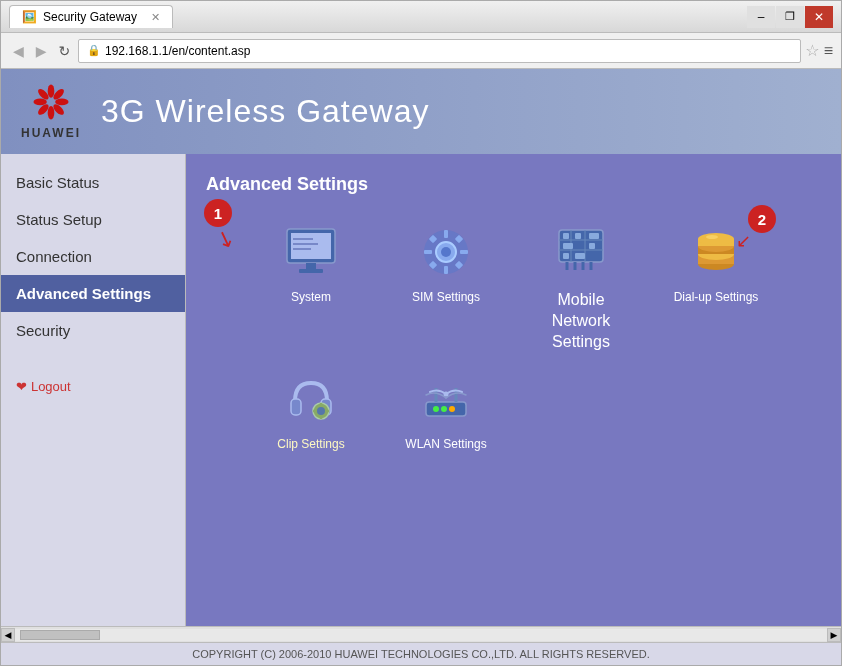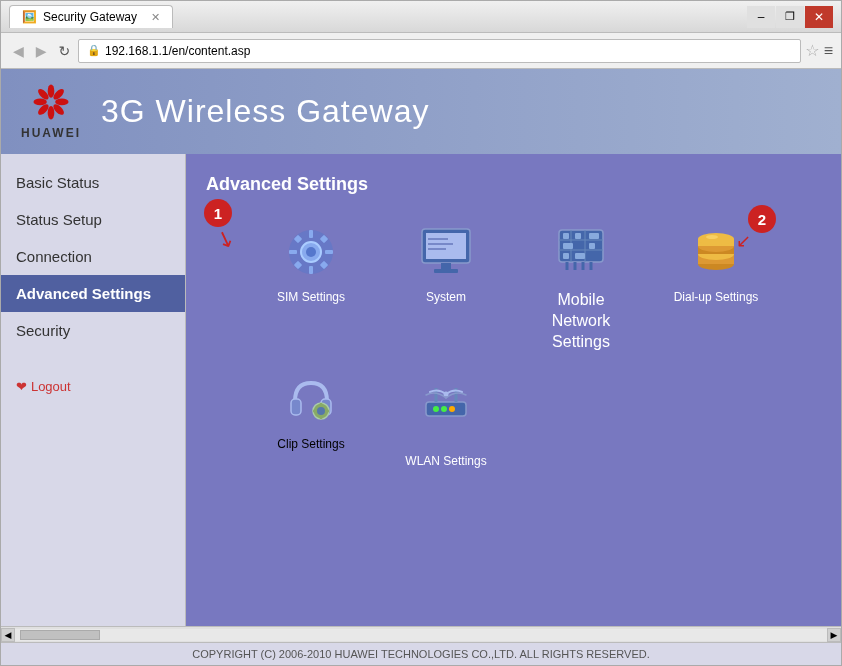--- a/index.html
+++ b/index.html
@@ -121,20 +121,38 @@
         <div style="position:absolute; left:30px; top:72px; z-index:10; color:#cc2222; font-size:22px; transform:rotate(20deg);">
           ↘
         </div>
 
         <div class="panel-title">Advanced Settings</div>
 
         <div style="display:grid; grid-template-columns: repeat(4, 130px); gap: 15px 5px; padding-left: 50px;">
 
           <div class="icon-item" style="display:flex;flex-direction:column;align-items:center;gap:6px;cursor:pointer;width:110px;">
             <div style="width:64px;height:64px;display:flex;align-items:center;justify-content:center;">
+              <svg width="56" height="50" viewBox="0 0 56 50" xmlns="http://www.w3.org/2000/svg">
+
+                <rect x="4" y="2" width="48" height="34" rx="3" fill="#4466aa" stroke="#8899cc" stroke-width="1.5"></rect>
+                <rect x="8" y="6" width="40" height="26" fill="#aabbee"></rect>
+
+                <line x1="10" y1="12" x2="30" y2="12" stroke="#6677bb" stroke-width="1.5"></line>
+                <line x1="10" y1="17" x2="35" y2="17" stroke="#6677bb" stroke-width="1.5"></line>
+                <line x1="10" y1="22" x2="28" y2="22" stroke="#6677bb" stroke-width="1.5"></line>
+
+                <rect x="23" y="36" width="10" height="6" fill="#4466aa"></rect>
+                <rect x="16" y="42" width="24" height="4" rx="1" fill="#4466aa"></rect>
+              </svg>
+            </div>
+            <span class="icon-label" style="color:white;font-size:12px;text-align:center;">System</span>
+          </div>
+
+          <div class="icon-item" style="display:flex;flex-direction:column;align-items:center;gap:6px;cursor:pointer;width:110px;">
+            <div style="width:64px;height:64px;display:flex;align-items:center;justify-content:center;">
               <svg width="52" height="52" viewBox="0 0 52 52" xmlns="http://www.w3.org/2000/svg">
 
                 <circle cx="26" cy="26" r="22" fill="#5577cc" opacity="0.5"></circle>
 
                 <circle cx="26" cy="26" r="10" fill="#88aaee" stroke="#aaccff" stroke-width="2"></circle>
                 <circle cx="26" cy="26" r="5" fill="#5577cc"></circle>
 
                 <rect x="24" y="4" width="4" height="8" rx="1" fill="#88aaee"></rect>
                 <rect x="24" y="40" width="4" height="8" rx="1" fill="#88aaee"></rect>
                 <rect x="4" y="24" width="8" height="4" rx="1" fill="#88aaee"></rect>
@@ -143,38 +161,20 @@
                 <rect x="36" y="10" width="6" height="6" rx="1" fill="#88aaee" transform="rotate(45 39 13)"></rect>
                 <rect x="10" y="36" width="6" height="6" rx="1" fill="#88aaee" transform="rotate(45 13 39)"></rect>
                 <rect x="36" y="36" width="6" height="6" rx="1" fill="#88aaee" transform="rotate(45 39 39)"></rect>
               </svg>
             </div>
             <span class="icon-label" style="color:white;font-size:12px;text-align:center;">SIM Settings</span>
           </div>
 
           <div class="icon-item" style="display:flex;flex-direction:column;align-items:center;gap:6px;cursor:pointer;width:110px;">
             <div style="width:64px;height:64px;display:flex;align-items:center;justify-content:center;">
-              <svg width="56" height="50" viewBox="0 0 56 50" xmlns="http://www.w3.org/2000/svg">
-
-                <rect x="4" y="2" width="48" height="34" rx="3" fill="#4466aa" stroke="#8899cc" stroke-width="1.5"></rect>
-                <rect x="8" y="6" width="40" height="26" fill="#aabbee"></rect>
-
-                <line x1="10" y1="12" x2="30" y2="12" stroke="#6677bb" stroke-width="1.5"></line>
-                <line x1="10" y1="17" x2="35" y2="17" stroke="#6677bb" stroke-width="1.5"></line>
-                <line x1="10" y1="22" x2="28" y2="22" stroke="#6677bb" stroke-width="1.5"></line>
-
-                <rect x="23" y="36" width="10" height="6" fill="#4466aa"></rect>
-                <rect x="16" y="42" width="24" height="4" rx="1" fill="#4466aa"></rect>
-              </svg>
-            </div>
-            <span class="icon-label" style="color:white;font-size:12px;text-align:center;">System</span>
-          </div>
-
-          <div class="icon-item" style="display:flex;flex-direction:column;align-items:center;gap:6px;cursor:pointer;width:110px;">
-            <div style="width:64px;height:64px;display:flex;align-items:center;justify-content:center;">
               <svg width="56" height="52" viewBox="0 0 56 52" xmlns="http://www.w3.org/2000/svg">
 
                 <rect x="6" y="4" width="44" height="32" rx="3" fill="#4466aa" stroke="#8899cc" stroke-width="1.5"></rect>
 
                 <line x1="6" y1="14" x2="50" y2="14" stroke="#6688bb" stroke-width="1"></line>
                 <line x1="6" y1="24" x2="50" y2="24" stroke="#6688bb" stroke-width="1"></line>
                 <line x1="18" y1="4" x2="18" y2="36" stroke="#6688bb" stroke-width="1"></line>
                 <line x1="32" y1="4" x2="32" y2="36" stroke="#6688bb" stroke-width="1"></line>
 
                 <rect x="10" y="7" width="6" height="6" rx="1" fill="#88aadd"></rect>
@@ -227,24 +227,24 @@
                 <rect x="36" y="26" width="10" height="16" rx="4" fill="#7788cc" stroke="#aabbee" stroke-width="1.5"></rect>
 
                 <circle cx="36" cy="38" r="8" fill="#88aa66" stroke="#aaccaa" stroke-width="1.5"></circle>
                 <circle cx="36" cy="38" r="4" fill="#5577aa"></circle>
                 <rect x="34.5" y="30" width="3" height="4" rx="1" fill="#88aa66"></rect>
                 <rect x="34.5" y="42" width="3" height="4" rx="1" fill="#88aa66"></rect>
                 <rect x="28" y="36.5" width="4" height="3" rx="1" fill="#88aa66"></rect>
                 <rect x="40" y="36.5" width="4" height="3" rx="1" fill="#88aa66"></rect>
               </svg>
             </div>
-            <span class="icon-label" style="color:#000000;font-size:12px;text-align:center;">Clip Settings</span>
-          </div>
-
-          <div class="icon-item" style="display:flex;flex-direction:column;align-items:center;gap:23px;cursor:pointer;width:110px;">
+            <span class="icon-label" style="color:#fef9c3;font-size:12px;text-align:center;">Clip Settings</span>
+          </div>
+
+          <div class="icon-item" style="display:flex;flex-direction:column;align-items:center;gap:6px;cursor:pointer;width:110px;">
             <div style="width:64px;height:64px;display:flex;align-items:center;justify-content:center;">
               <svg width="56" height="50" viewBox="0 0 56 50" xmlns="http://www.w3.org/2000/svg">
 
                 <rect x="8" y="28" width="40" height="14" rx="3" fill="#4466aa" stroke="#8899cc" stroke-width="1.5"></rect>
 
                 <line x1="18" y1="28" x2="18" y2="14" stroke="#6688bb" stroke-width="3"></line>
                 <line x1="38" y1="28" x2="38" y2="14" stroke="#6688bb" stroke-width="3"></line>
 
                 <circle cx="18" cy="35" r="3" fill="#44ee44"></circle>
                 <circle cx="26" cy="35" r="3" fill="#44ee44"></circle>

